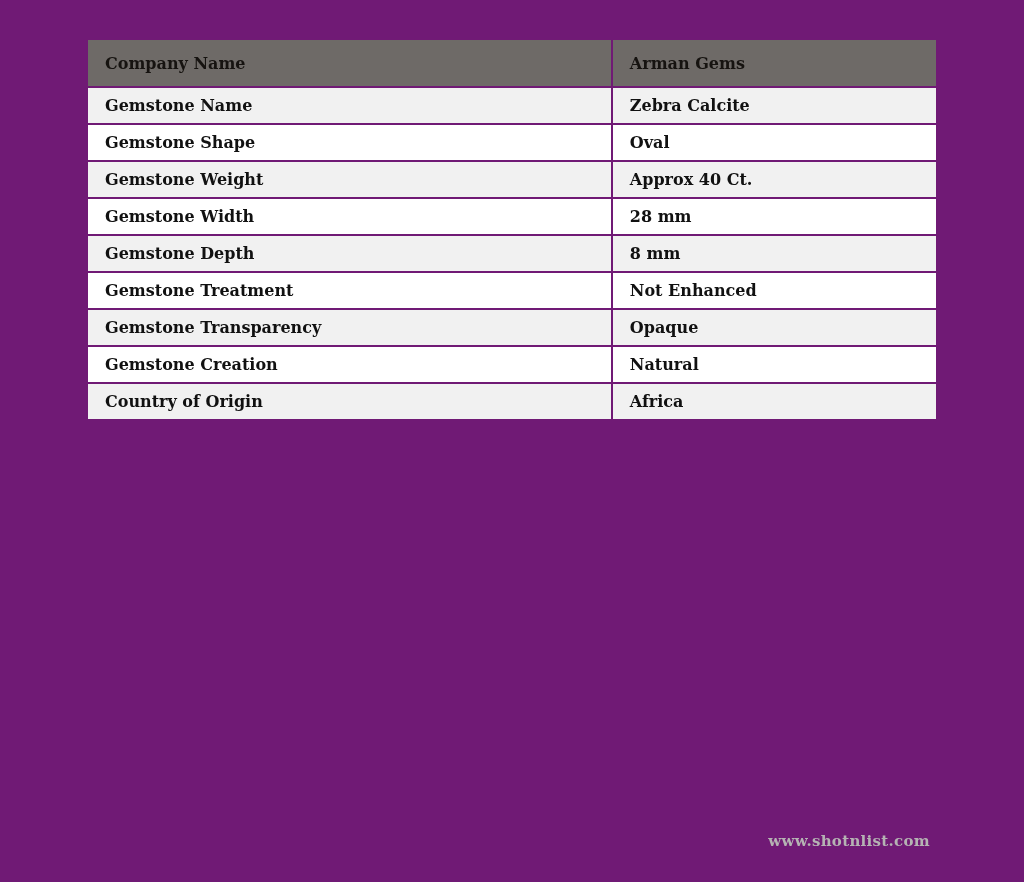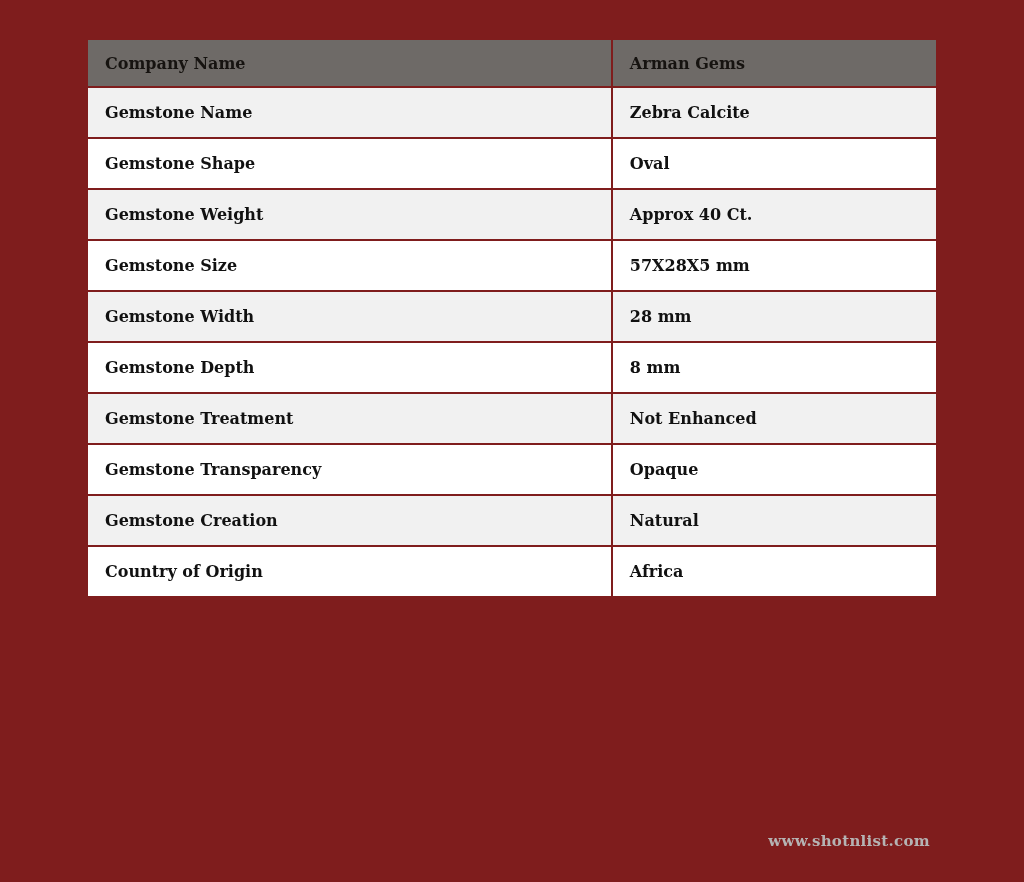--- a/index.html
+++ b/index.html
@@ -5,21 +5,21 @@
   html, body {
     margin: 0;
     padding: 0;
     background: #ffffff;
     font-family: "DejaVu Serif", "Liberation Serif", serif;
   }
   .page {
     position: relative;
     width: 1024px;
     height: 882px;
-    background: #7f1d1d;
+    background: #701a75;
     overflow: hidden;
   }
   table.spec-table {
     position: absolute;
     left: 86px;
     top: 38px;
     width: 852px;
     border-collapse: separate;
     border-spacing: 2px;
     table-layout: fixed;
@@ -37,21 +37,21 @@
     padding: 0 8px 0 17px;
     overflow: hidden;
     white-space: nowrap;
   }
   .spec-table thead th {
     background: #6e6a67;
     color: #161310;
     height: 46px;
   }
   .spec-table tbody td {
-    height: 49px;
+    height: 35px;
   }
   .spec-table tbody tr:nth-child(odd) td { background: #f1f1f1; }
   .spec-table tbody tr:nth-child(even) td { background: #ffffff; }
 
   .watermark {
     position: absolute;
     top: 832px;
     right: 94px;
     font-size: 15px;
     font-weight: bold;
@@ -86,24 +86,20 @@
     <td class="label-cell">Gemstone Shape</td>
     <td class="value-cell">Oval</td>
   </tr>
 
 
   <tr>
     <td class="label-cell">Gemstone Weight</td>
     <td class="value-cell">Approx 40 Ct.</td>
   </tr>
 
-  <tr>
-    <td class="label-cell">Gemstone Size</td>
-    <td class="value-cell">57X28X5 mm</td>
-  </tr>
 
 
   <tr>
     <td class="label-cell">Gemstone Width</td>
     <td class="value-cell">28 mm</td>
   </tr>
 
   <tr>
     <td class="label-cell">Gemstone Depth</td>
     <td class="value-cell">8 mm</td>

